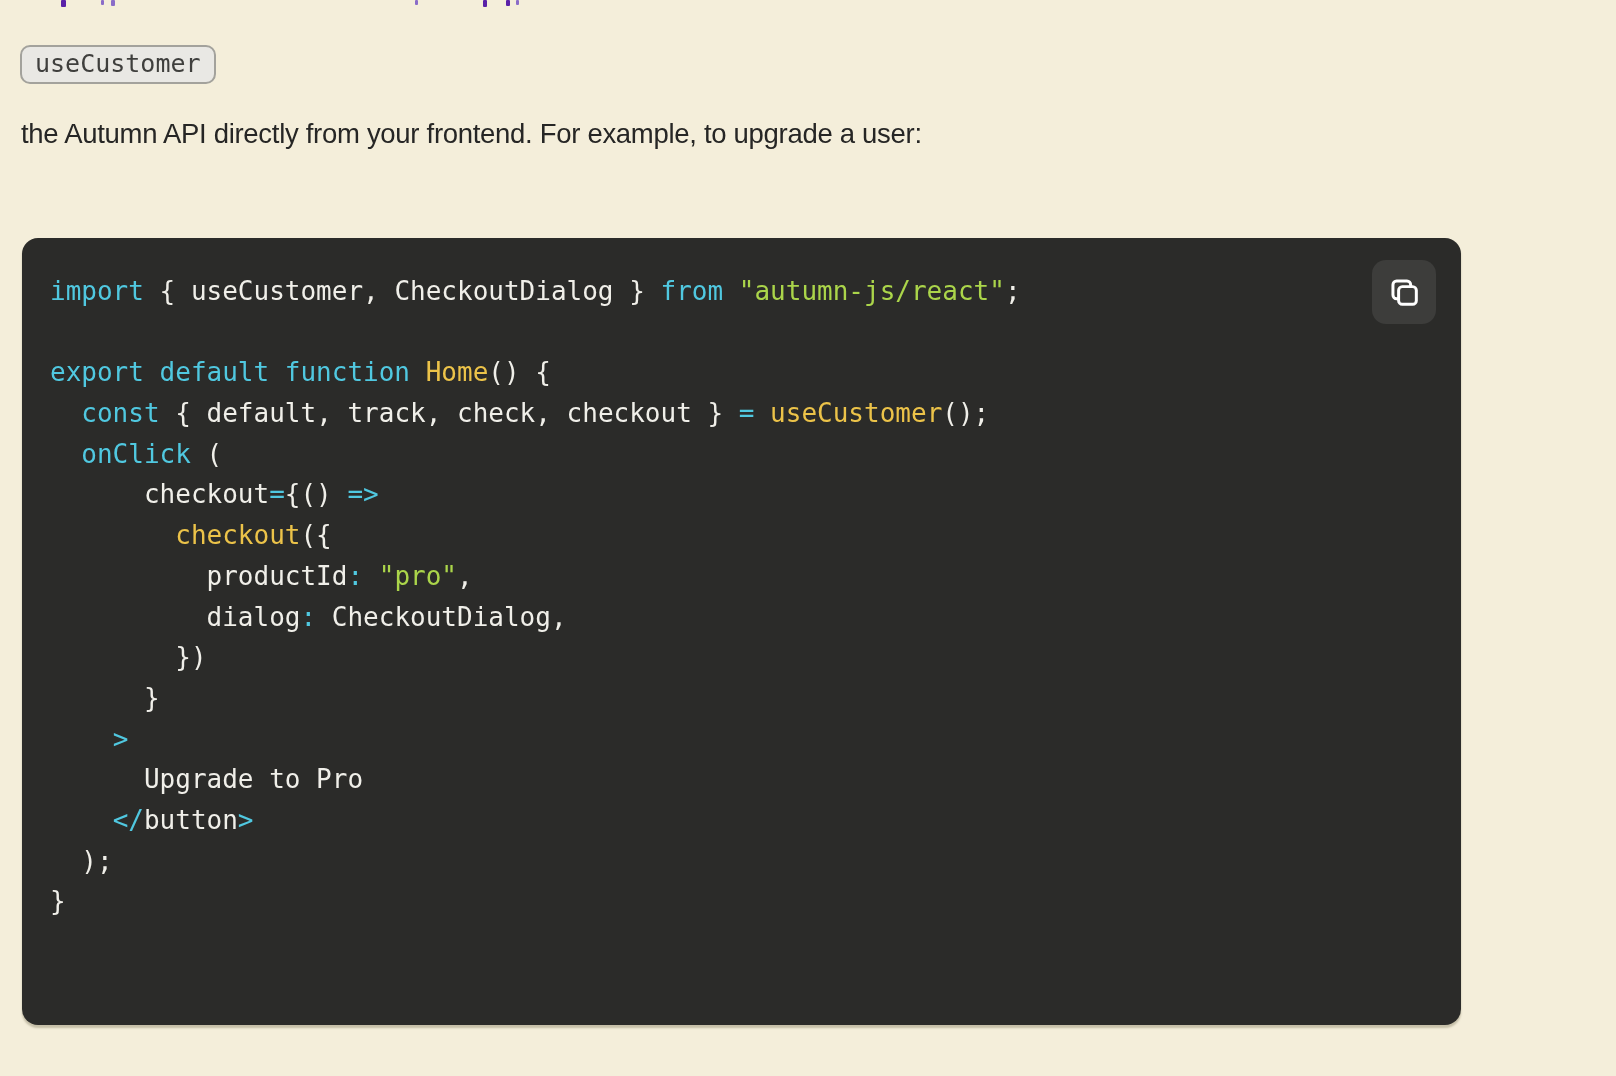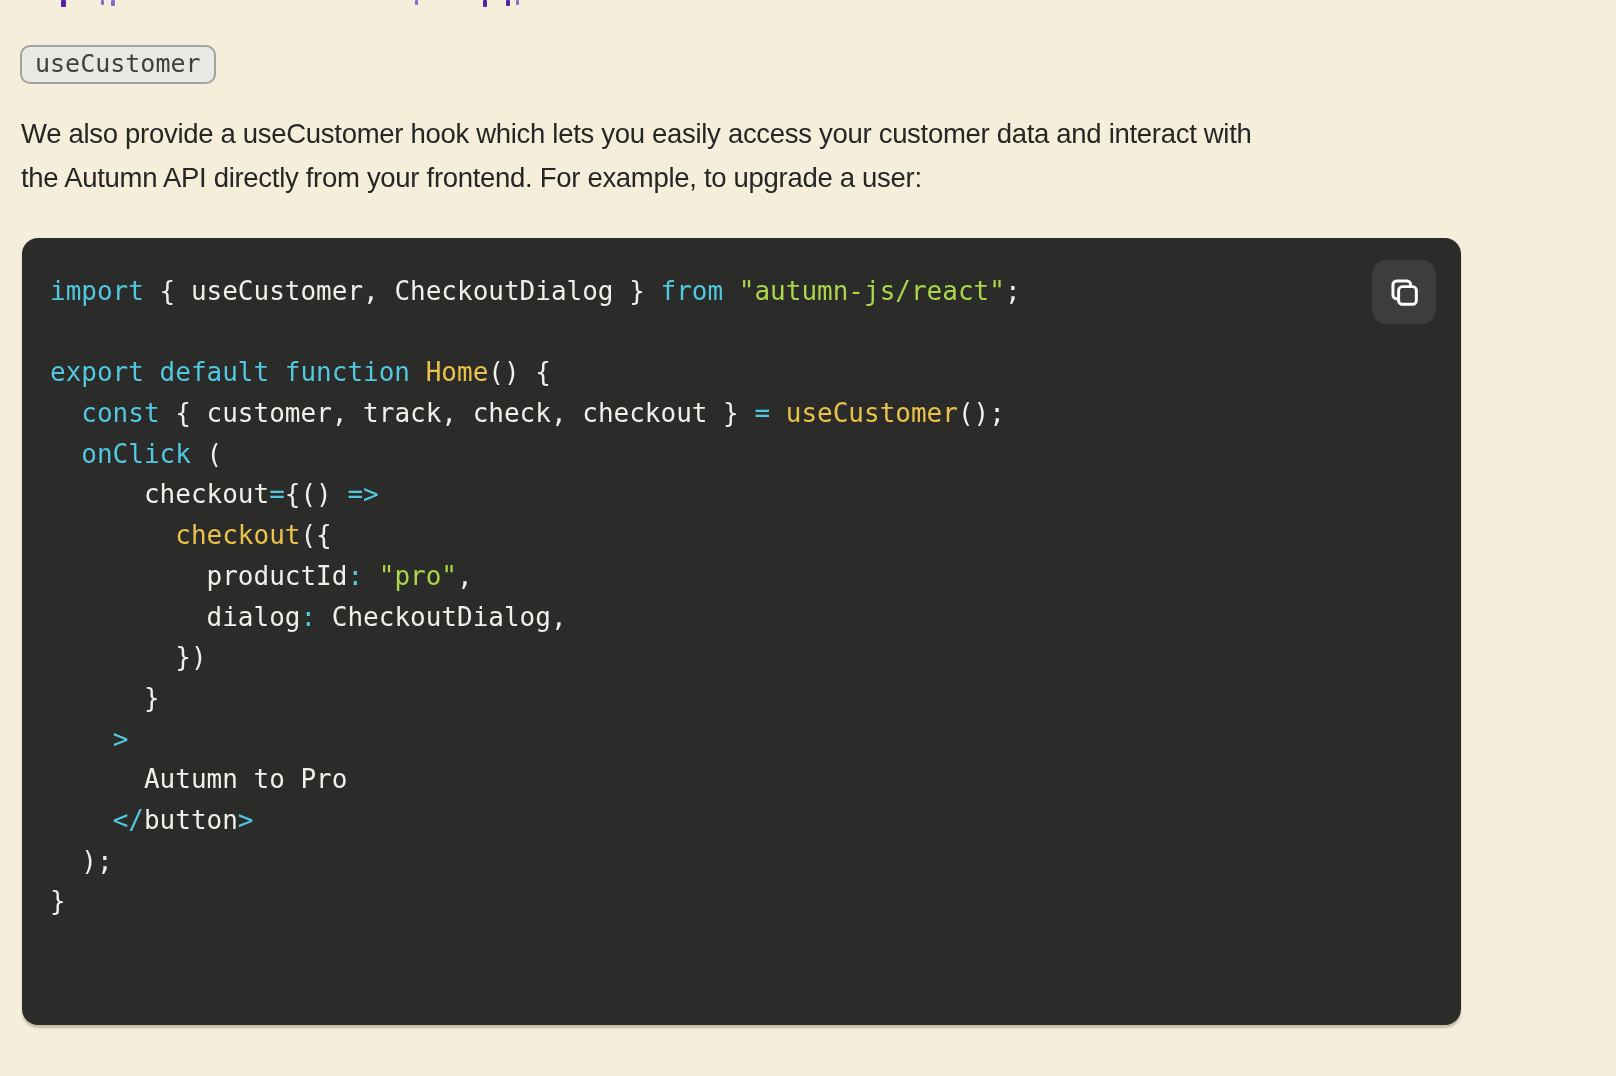--- a/index.html
+++ b/index.html
@@ -103,39 +103,38 @@
     <span class="clip-frag" style="left: 111px; width: 4px; height: 6px; background: rgb(138, 108, 200);"></span>
     <span class="clip-frag" style="left: 415px; width: 3px; height: 5px; background: rgb(138, 108, 200);"></span>
     <span class="clip-frag" style="left: 483px; width: 4px; height: 7px; background: rgb(90, 33, 168);"></span>
     <span class="clip-frag" style="left: 506px; width: 4px; height: 6px; background: rgb(90, 33, 168);"></span>
     <span class="clip-frag" style="left: 516px; width: 3px; height: 5px; background: rgb(138, 108, 200);"></span>
   </div>
 
 <span class="badge">useCustomer</span>
 
 <div class="para">
-  <div>We also provide a useCustomer hook which lets you easily access your customer data and interact with</div>
   <div>the Autumn API directly from your frontend. For example, to upgrade a user:</div>
 </div>
 
 <div class="code-card">
   <div class="code-lines">
       <div class="code-line"><span class="tok-k">import</span><span class="tok-p"> { useCustomer, CheckoutDialog } </span><span class="tok-k">from</span><span class="tok-p"> </span><span class="tok-s">"autumn-js/react"</span><span class="tok-p">;</span></div>
       <div class="code-line">&nbsp;</div>
       <div class="code-line"><span class="tok-k">export default function</span><span class="tok-p"> </span><span class="tok-f">Home</span><span class="tok-p">() {</span></div>
-      <div class="code-line"><span class="tok-p">  </span><span class="tok-k">const</span><span class="tok-p"> { customer, track, check, checkout } </span><span class="tok-k">=</span><span class="tok-p"> </span><span class="tok-f">useCustomer</span><span class="tok-p">();</span></div>
+      <div class="code-line"><span class="tok-p">  </span><span class="tok-k">const</span><span class="tok-p"> { default, track, check, checkout } </span><span class="tok-k">=</span><span class="tok-p"> </span><span class="tok-f">useCustomer</span><span class="tok-p">();</span></div>
       <div class="code-line"><span class="tok-p">  </span><span class="tok-k">onClick</span><span class="tok-p"> (</span></div>
       <div class="code-line"><span class="tok-p">      checkout</span><span class="tok-k">=</span><span class="tok-p">{() </span><span class="tok-k">=&gt;</span></div>
       <div class="code-line"><span class="tok-p">        </span><span class="tok-f">checkout</span><span class="tok-p">({</span></div>
       <div class="code-line"><span class="tok-p">          productId</span><span class="tok-k">:</span><span class="tok-p"> </span><span class="tok-s">"pro"</span><span class="tok-p">,</span></div>
       <div class="code-line"><span class="tok-p">          dialog</span><span class="tok-k">:</span><span class="tok-p"> CheckoutDialog,</span></div>
       <div class="code-line"><span class="tok-p">        })</span></div>
       <div class="code-line"><span class="tok-p">      }</span></div>
       <div class="code-line"><span class="tok-p">    </span><span class="tok-k">&gt;</span></div>
-      <div class="code-line"><span class="tok-p">      Autumn to Pro</span></div>
+      <div class="code-line"><span class="tok-p">      Upgrade to Pro</span></div>
       <div class="code-line"><span class="tok-p">    </span><span class="tok-k">&lt;/</span><span class="tok-p">button</span><span class="tok-k">&gt;</span></div>
       <div class="code-line"><span class="tok-p">  );</span></div>
       <div class="code-line"><span class="tok-p">}</span></div>
     </div>
   <button class="copy-btn" aria-label="Copy code">
     <span>
       <svg width="34" height="34" viewBox="0 0 24 24" fill="none">
         <rect x="4.2" y="4.2" width="12.5" height="12.5" rx="2.6" stroke="#ffffff" stroke-width="2.1"></rect>
         <rect x="8.2" y="8.2" width="12.5" height="12.5" rx="2.6" fill="#3d3d3b" stroke="#ffffff" stroke-width="2.1"></rect>
       </svg>

